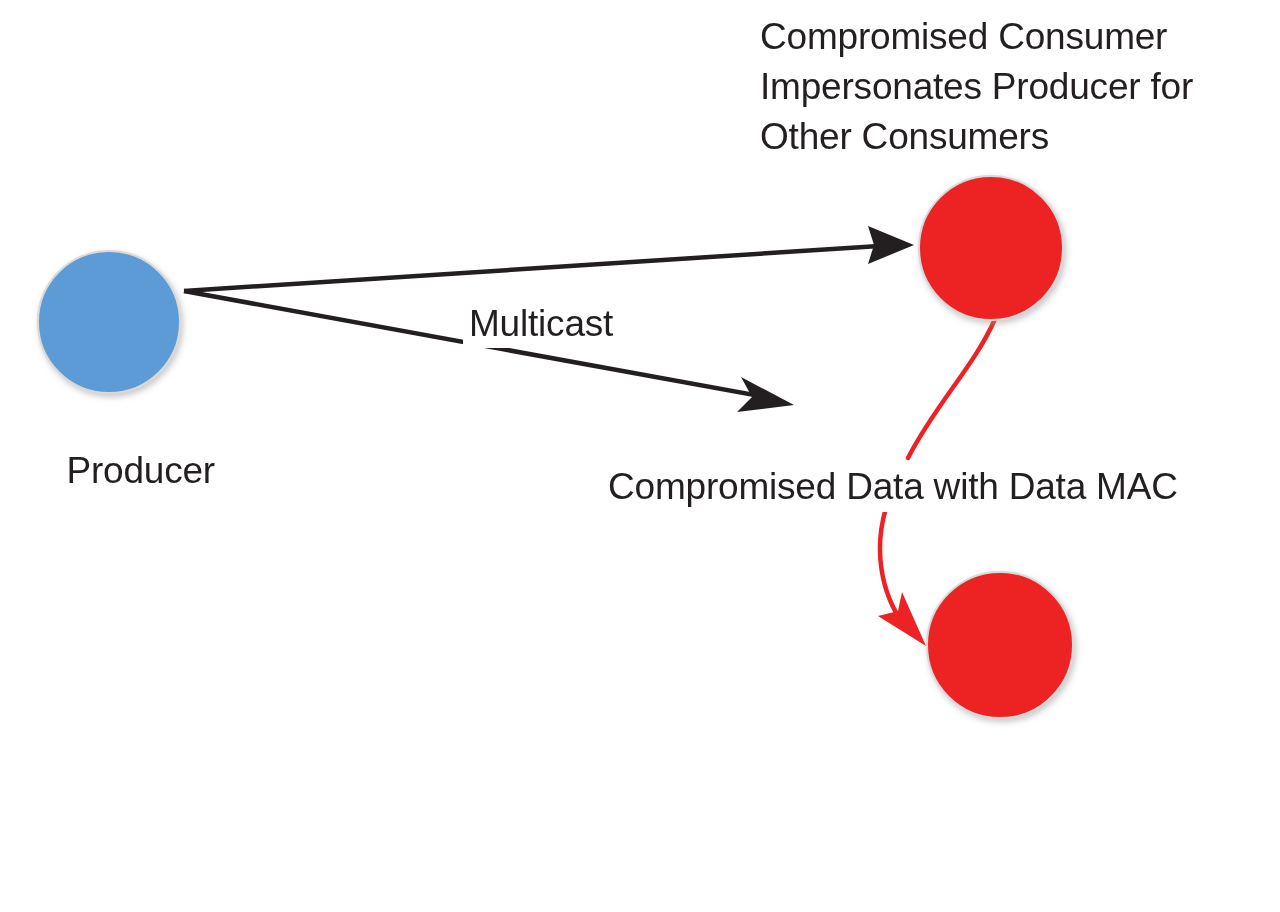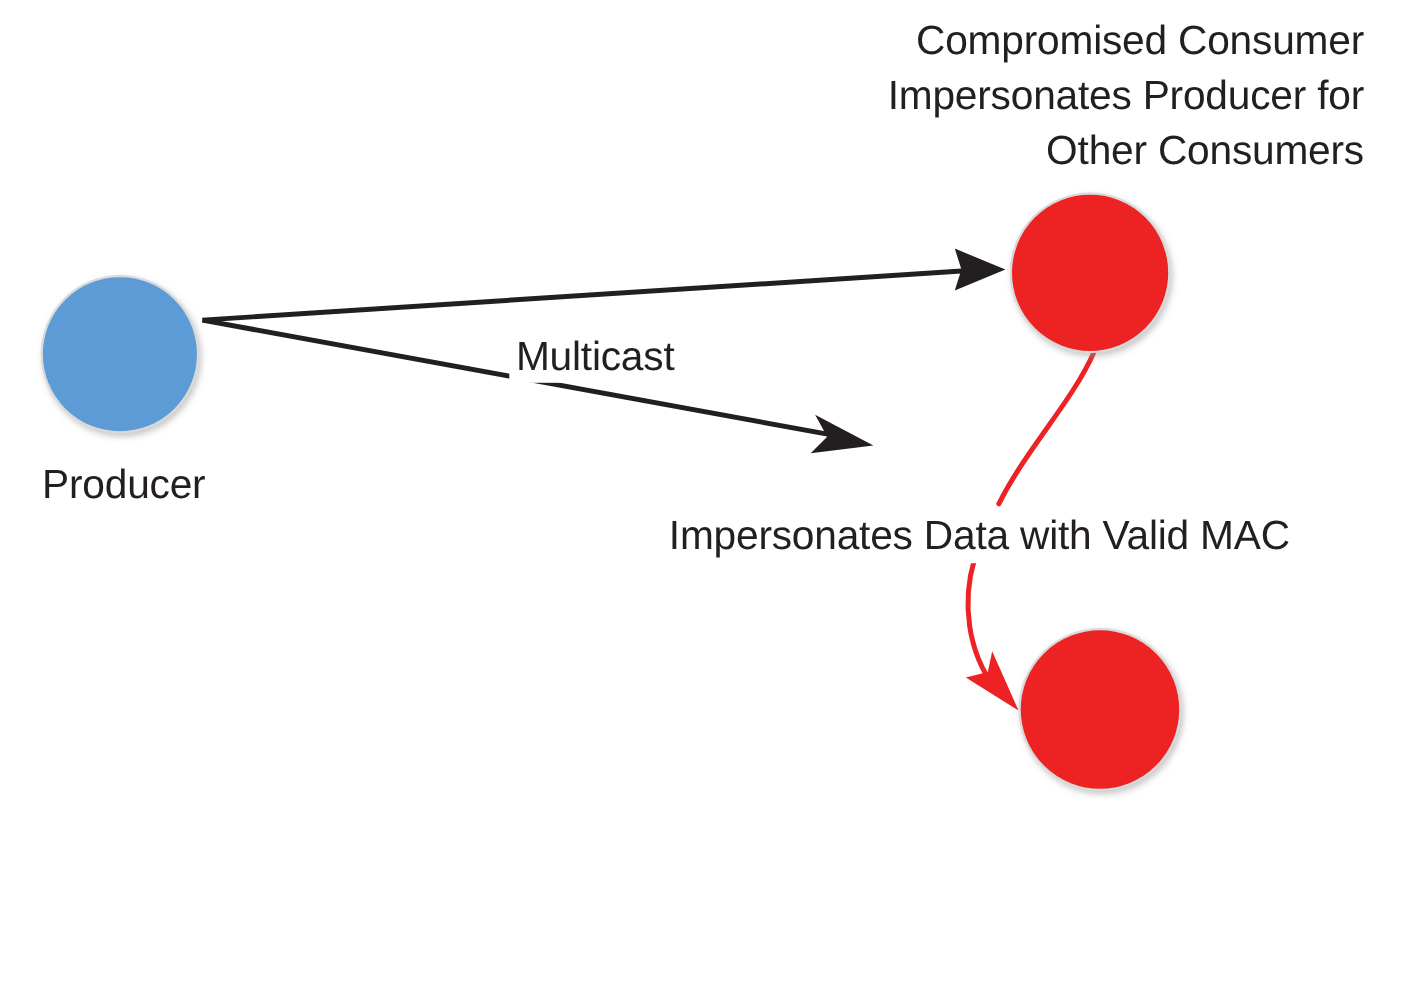--- a/index.html
+++ b/index.html
@@ -23,41 +23,41 @@
     width: 1280px;
     height: 912px;
   }
   .node-label {
     position: absolute;
     color: #231f20;
     font-family: "Liberation Sans", sans-serif;
     font-size: 37px;
     line-height: 50px;
     font-weight: 400;
-    text-align: right;
+    text-align: left;
     white-space: pre-line;
     letter-spacing: -0.2px;
   }
   .edge-label {
     position: absolute;
     color: #231f20;
     font-family: "Liberation Sans", sans-serif;
     font-size: 37px;
     line-height: 44px;
     font-weight: 400;
     text-align: left;
     white-space: nowrap;
     background: #ffffff;
     letter-spacing: -0.2px;
   }
   #label-producer {
     left: 10px;
-    top: 416px;
+    top: 446px;
     width: 205px;
-    text-align: center;
+    text-align: right;
   }
   #label-compromised-consumer {
     left: 760px;
     top: 12px;
     width: 480px;
   }
   #label-victim-consumer {
     left: 780px;
     top: 758px;
     width: 460px;
@@ -110,15 +110,15 @@
 
   <div class="node-label" id="label-producer">Producer</div>
 
   <div class="node-label" id="label-compromised-consumer">Compromised Consumer
 Impersonates Producer for
 Other Consumers</div>
 
 
   <div class="edge-label" id="label-multicast">Multicast</div>
 
-  <div class="edge-label" id="label-compromised-data">Impersonates Data with Valid MAC</div>
+  <div class="edge-label" id="label-compromised-data">Compromised Data with Data MAC</div>
 
 </div>
 
 </body></html>

